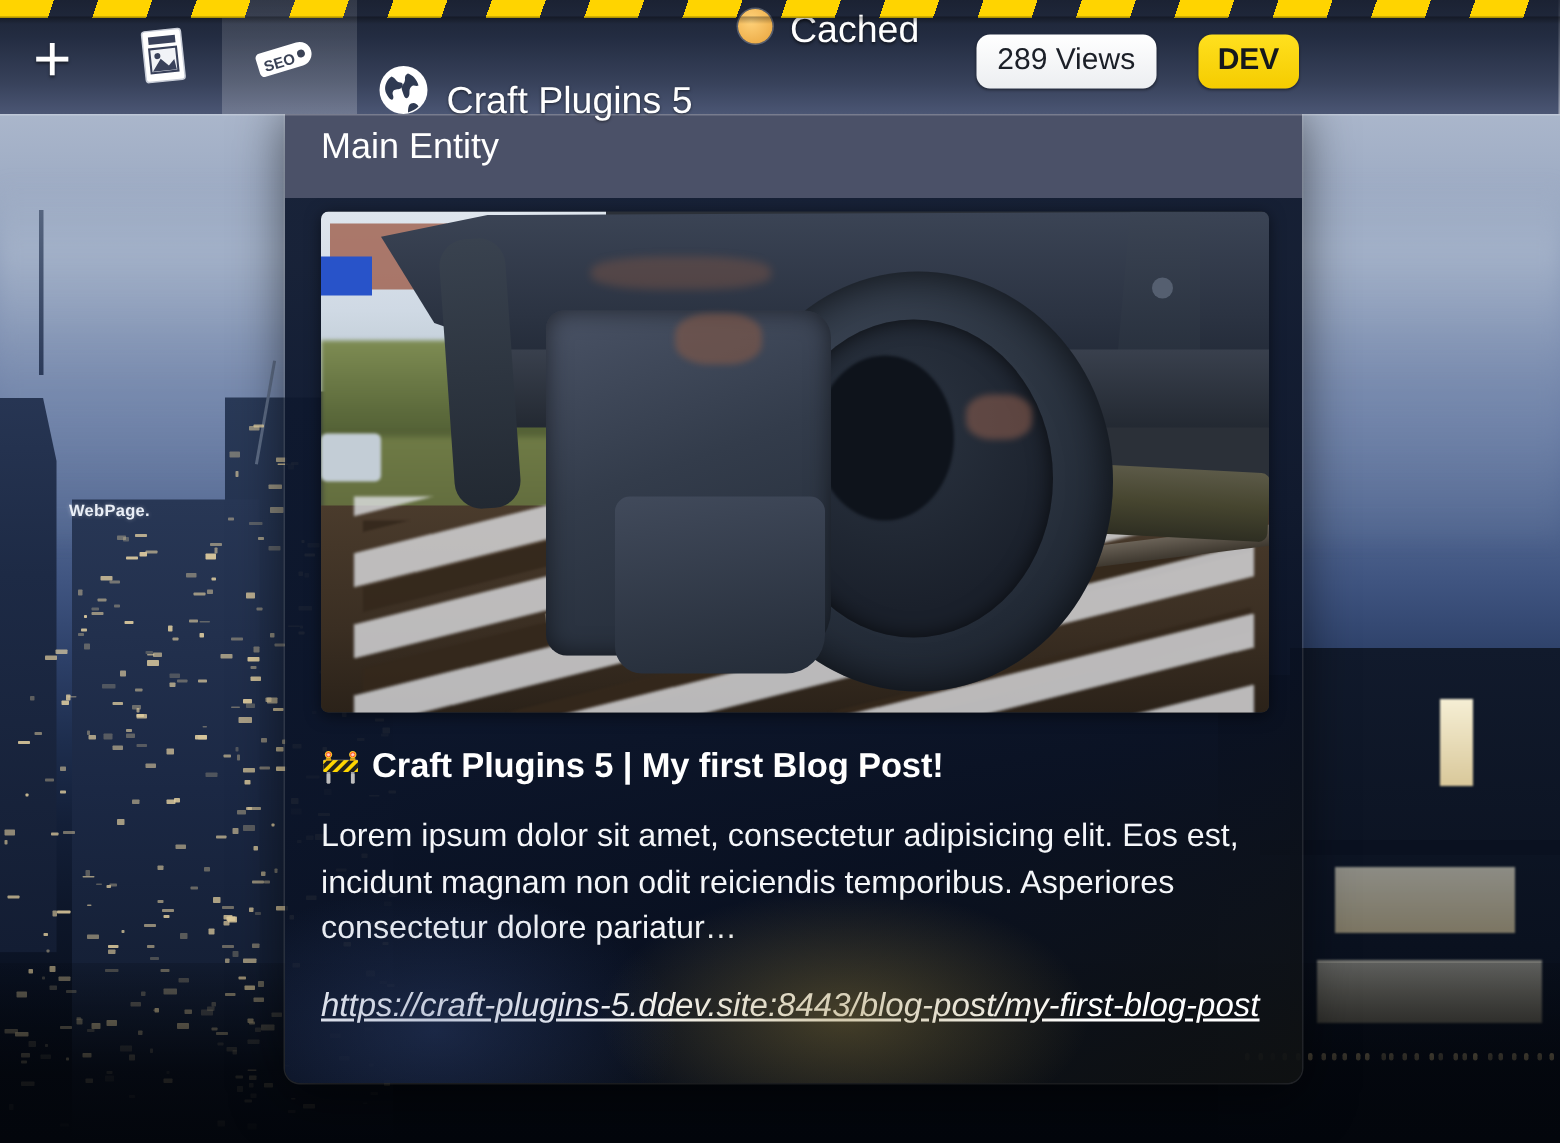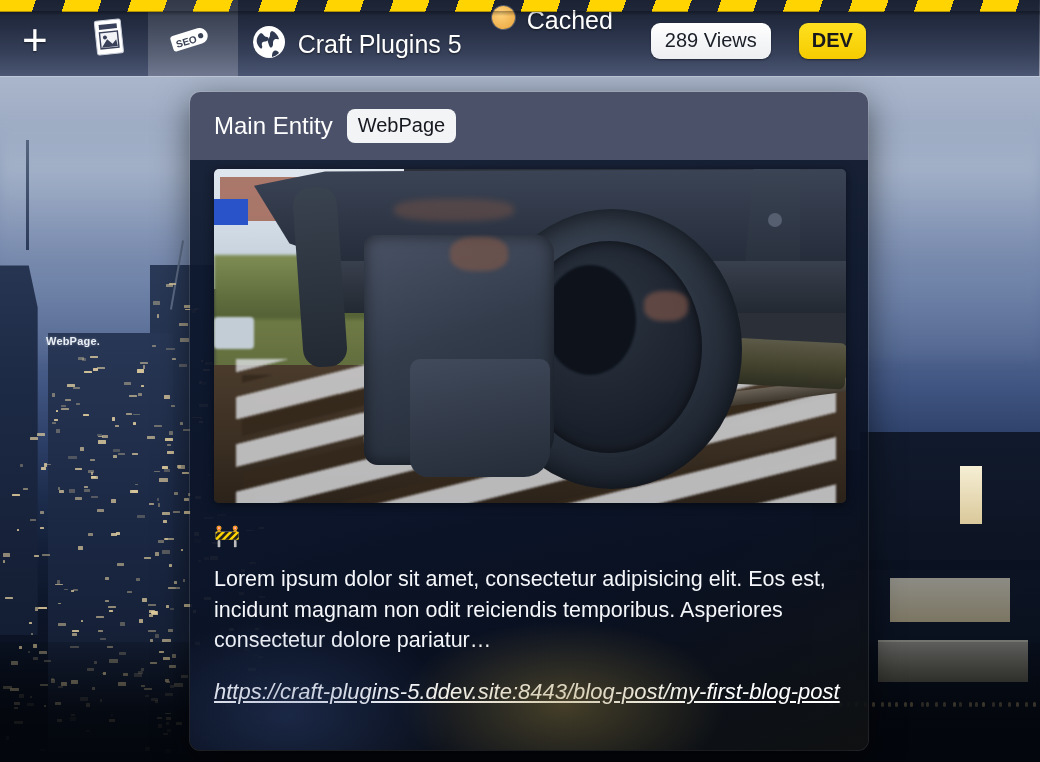--- a/index.html
+++ b/index.html
@@ -171,21 +171,21 @@
     background: linear-gradient(180deg, rgba(255,255,255,.10) 0%, rgba(255,255,255,.20) 100%);
   }
   .tb-plus {
     font-size: 44px; font-weight: 300; line-height: 1;
     color: #fff; margin-top: 4px;
     text-shadow: 0 1px 2px rgba(0,0,0,.5);
   }
   .tb-icon-svg { display: block; }
 
   .tb-site {
-    display: flex; align-items: center; gap: 12px;
+    display: flex; align-items: flex-end; gap: 12px;
     padding: 0 14px 0 14px; height: 76px; margin-top: 6px;
     cursor: pointer;
   }
   .tb-site-label {
     font-size: 25px; color: #fff; font-weight: 400;
     text-shadow: 0 1px 2px rgba(0,0,0,.55);
   }
 
   .tb-status {
     display: flex; align-items: flex-start; gap: 12px;
@@ -235,21 +235,21 @@
   .tb-signout {
     display: flex; align-items: center; justify-content: center;
     padding: 6px 40px 0 40px; height: 76px;
     font-size: 25px; color: #fff; cursor: pointer;
     text-shadow: 0 1px 2px rgba(0,0,0,.55);
   }
 
   
   #panel {
     position: absolute;
-    left: 190px; top: 92px;
+    left: 190px; top: 64px;
     width: 678px; height: 658px;
     border-radius: 10px;
     z-index: 20;
     box-shadow: 0 10px 34px rgba(0,0,0,.55), 0 0 0 1px rgba(255,255,255,.16);
     overflow: hidden;
   }
   .panel-head {
     height: 68px;
     background: #4b5168;
     display: flex; align-items: center;
@@ -902,21 +902,20 @@
     <div class="tb-spacer"></div>
     <div class="tb-divider"></div>
   </div>
   <div id="hazard"></div>
   <div id="hazard-shadow"></div>
 
   <div id="panel">
 
     <div class="panel-head">
       <span class="panel-head-title">Main Entity</span>
-      <span class="panel-head-pill">WebPage</span>
     </div>
 
     <div class="panel-body">
       <div class="panel-glow"></div>
       <div class="panel-glow-2"></div>
 
       <div class="preview-img">
         <div class="pi pi-sky"></div>
         <div class="pi pi-house"></div>
         <div class="pi pi-bluesign"></div>
@@ -938,20 +937,21 @@
         <div class="pi pi-brake"></div>
         <div class="pi pi-brake2"></div>
         <div class="pi pi-hook"></div>
         <div class="pi pi-rust1"></div>
         <div class="pi pi-rust2"></div>
         <div class="pi pi-rust3"></div>
       </div>
 
       <div class="post-title">
         <span class="emo">🚧</span>
+        <span>Craft Plugins 5 | My first Blog Post!</span>
       </div>
 
       <div class="post-desc">Lorem ipsum dolor sit amet, consectetur adipisicing elit. Eos est, incidunt magnam non odit reiciendis temporibus. Asperiores consectetur dolore pariatur…</div>
 
       <a class="post-url" href="#">https://craft-plugins-5.ddev.site:8443/blog-post/my-first-blog-post</a>
     </div>
   </div>
 
 </div>
 

